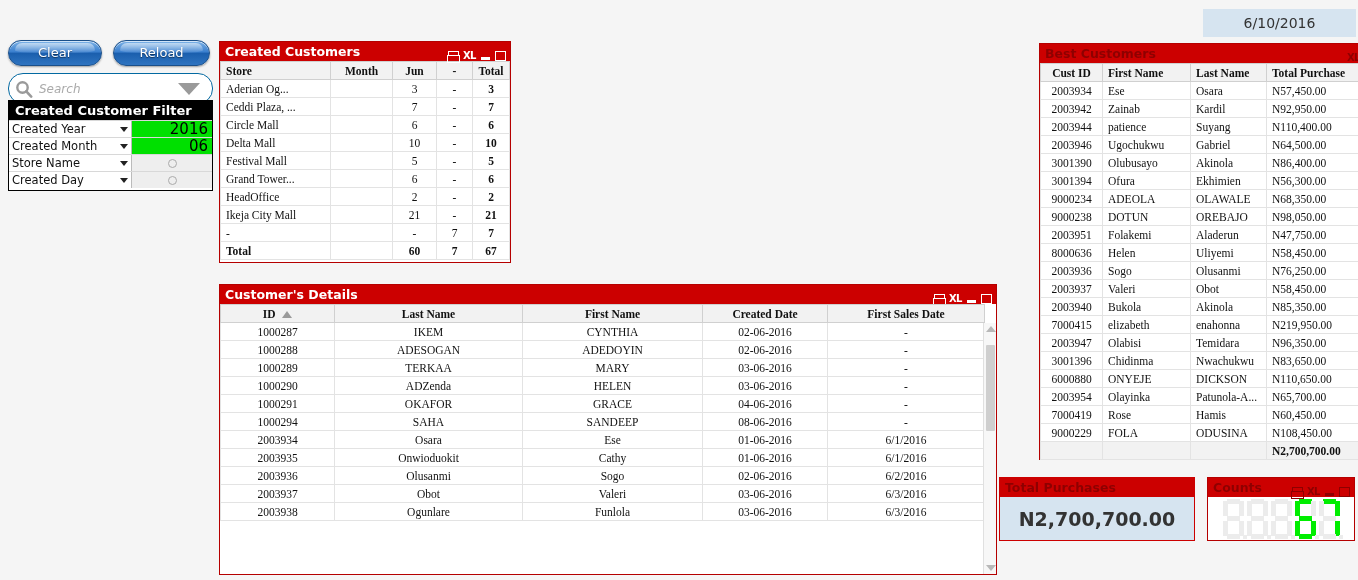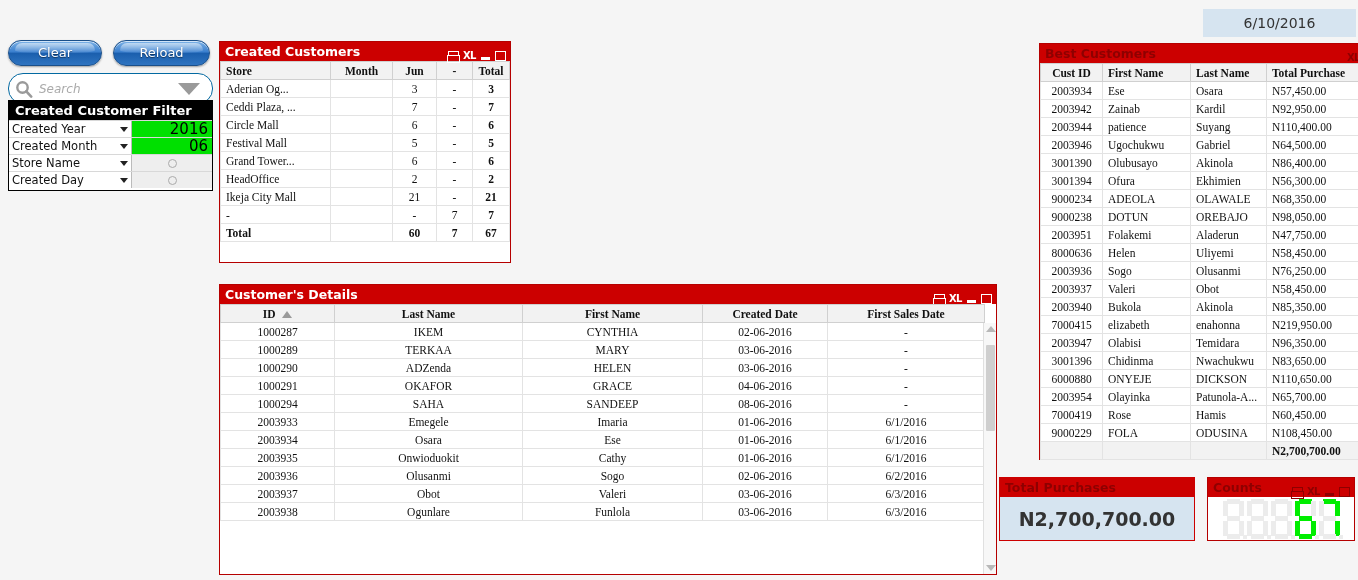--- a/index.html
+++ b/index.html
@@ -227,20 +227,27 @@
             <td class="a-c">7</td>
             <td class="a-c">-</td>
             <td class="a-c bold">7</td>
           </tr>
           <tr>
             <td class="a-l">Circle Mall</td>
             <td class="a-c"></td>
             <td class="a-c">6</td>
             <td class="a-c">-</td>
             <td class="a-c bold">6</td>
+          </tr>
+          <tr>
+            <td class="a-l">Delta Mall</td>
+            <td class="a-c"></td>
+            <td class="a-c">10</td>
+            <td class="a-c">-</td>
+            <td class="a-c bold">10</td>
           </tr>
           <tr>
             <td class="a-l">Festival Mall</td>
             <td class="a-c"></td>
             <td class="a-c">5</td>
             <td class="a-c">-</td>
             <td class="a-c bold">5</td>
           </tr>
           <tr>
             <td class="a-l">Grand Tower...</td>
@@ -307,20 +314,27 @@
           </thead>
         <tbody id="cd-rows">
             <tr>
               <td class="a-c">1000287</td>
               <td class="a-c">IKEM</td>
               <td class="a-c">CYNTHIA</td>
               <td class="a-c">02-06-2016</td>
               <td class="a-c">-</td>
             </tr>
             <tr>
+              <td class="a-c">1000288</td>
+              <td class="a-c">ADESOGAN</td>
+              <td class="a-c">ADEDOYIN</td>
+              <td class="a-c">02-06-2016</td>
+              <td class="a-c">-</td>
+            </tr>
+            <tr>
               <td class="a-c">1000289</td>
               <td class="a-c">TERKAA</td>
               <td class="a-c">MARY</td>
               <td class="a-c">03-06-2016</td>
               <td class="a-c">-</td>
             </tr>
             <tr>
               <td class="a-c">1000290</td>
               <td class="a-c">ADZenda</td>
               <td class="a-c">HELEN</td>
@@ -333,27 +347,20 @@
               <td class="a-c">GRACE</td>
               <td class="a-c">04-06-2016</td>
               <td class="a-c">-</td>
             </tr>
             <tr>
               <td class="a-c">1000294</td>
               <td class="a-c">SAHA</td>
               <td class="a-c">SANDEEP</td>
               <td class="a-c">08-06-2016</td>
               <td class="a-c">-</td>
-            </tr>
-            <tr>
-              <td class="a-c">2003933</td>
-              <td class="a-c">Emegele</td>
-              <td class="a-c">Imaria</td>
-              <td class="a-c">01-06-2016</td>
-              <td class="a-c">6/1/2016</td>
             </tr>
             <tr>
               <td class="a-c">2003934</td>
               <td class="a-c">Osara</td>
               <td class="a-c">Ese</td>
               <td class="a-c">01-06-2016</td>
               <td class="a-c">6/1/2016</td>
             </tr>
             <tr>
               <td class="a-c">2003935</td>

